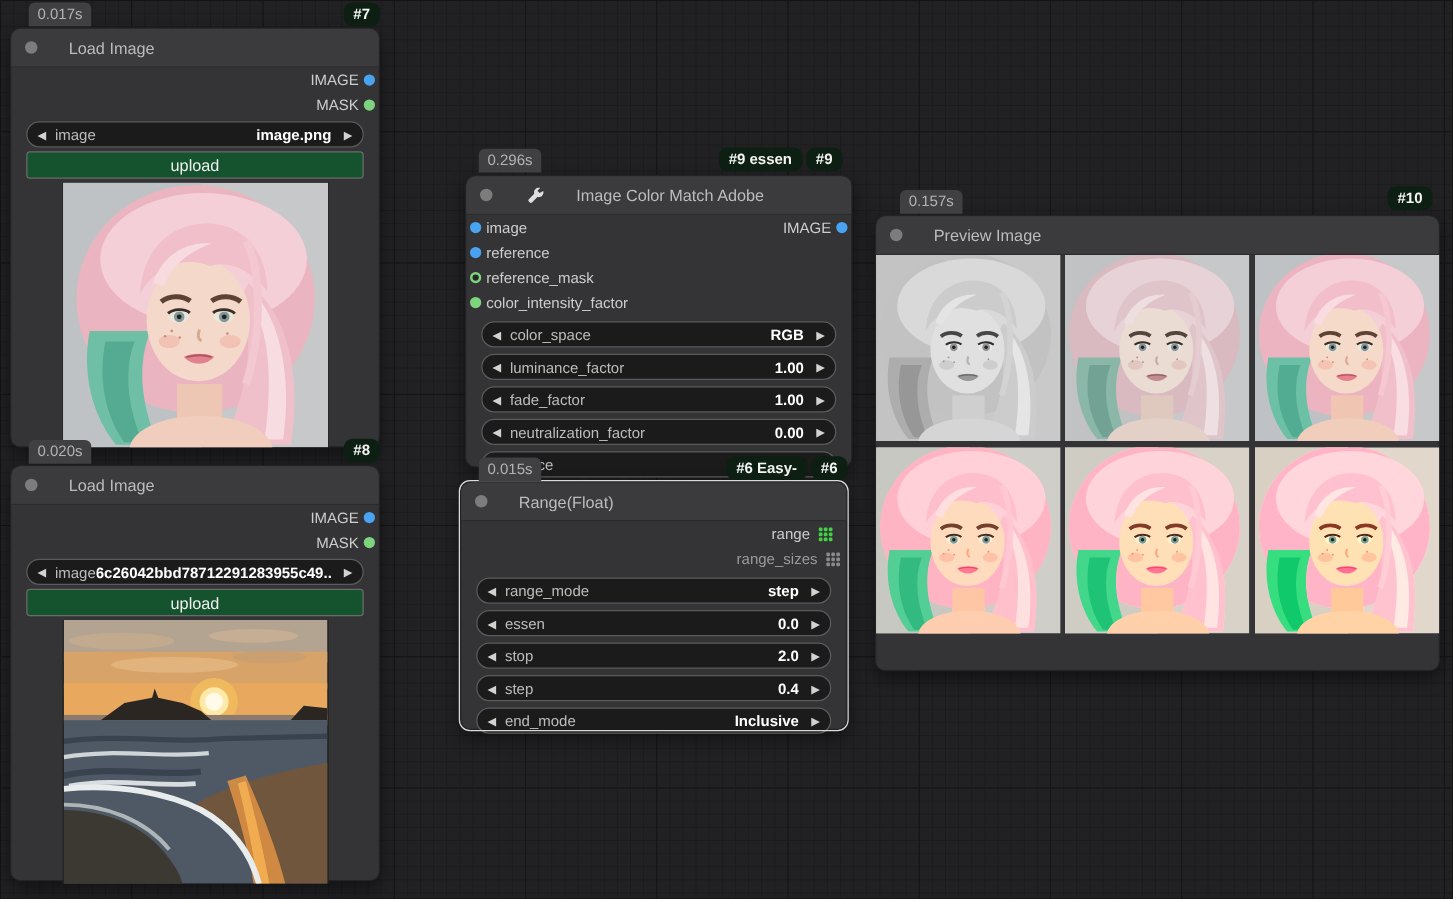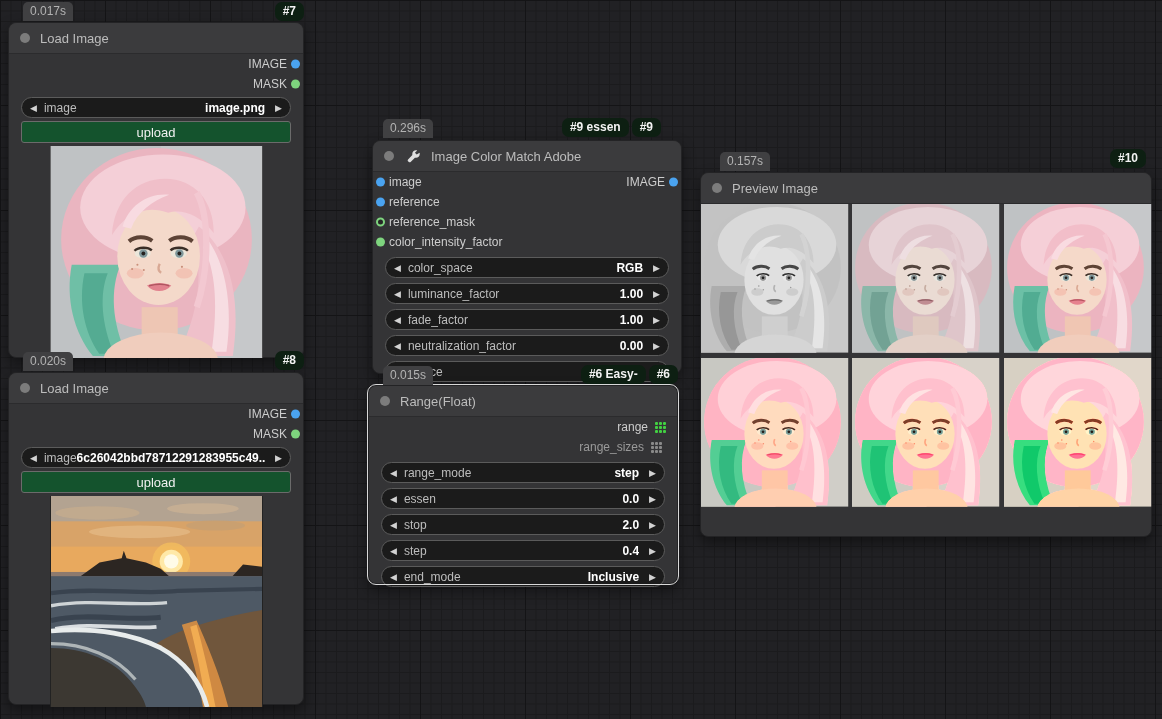--- a/index.html
+++ b/index.html
@@ -11,21 +11,21 @@
       linear-gradient(#141416 1px,transparent 1px),
       linear-gradient(90deg,#141416 1px,transparent 1px),
       linear-gradient(#1b1b1d 1px,transparent 1px),
       linear-gradient(90deg,#1b1b1d 1px,transparent 1px);
     background-size:105px 105px,105px 105px,10.5px 10.5px,10.5px 10.5px;
   }
   .wires{position:absolute;inset:0;z-index:1;pointer-events:none;}
   .node{position:absolute;background:#343436;border:1px solid #232325;border-radius:8px;
         box-shadow:0 6px 14px rgba(0,0,0,.45);z-index:2;box-sizing:border-box;}
   .node.selected{outline:1.5px solid #d9d9d9;}
-  .nhead{height:30px;display:flex;align-items:center;gap:10px;padding:0 11px;
+  .nhead{height:30px;display:flex;align-items:center;gap:25px;padding:0 11px;
          background:#3b3b3d;border-bottom:1px solid #2b2b2d;border-radius:8px 8px 0 0;}
   .cdot{width:10px;height:10px;border-radius:50%;background:#7c7c7c;flex:0 0 auto;}
   .ntitle{color:#bcbcbc;font-size:13px;white-space:nowrap;overflow:hidden;}
   .srow{position:relative;height:20px;display:flex;align-items:center;
         font-size:12px;color:#cdcdcd;padding:0 16px;}
   .srow.out{justify-content:flex-end;}
   .sdot{position:absolute;top:50%;transform:translateY(-50%);width:9px;height:9px;border-radius:50%;}
   .sdot.l{left:3px;} .sdot.r{right:3px;}
   .blue{background:#4aa3f0;} .green{background:#7ed47e;}
   .hollow{width:5px;height:5px;background:#262626;border:2px solid #7ed47e;}
@@ -259,21 +259,21 @@
           <b></b>
           <b></b>
           <b></b>
           <b></b>
           <b></b>
           <b></b>
           <b></b>
           <b></b>
         </span>
     </div>
-    <div class="srow out dim" style="padding-right:15px">
+    <div class="srow out dim" style="padding-right:5px">
       <span>range_sizes</span>
       <span class="gicon gray">
           <b></b>
           <b></b>
           <b></b>
           <b></b>
           <b></b>
           <b></b>
           <b></b>
           <b></b>
@@ -343,21 +343,21 @@
   <div class="badgegrp" style="right:858px;top:2px;">
       <span class="nbadge">#7</span>
     </div>
 
   <div class="tbadge" style="left:2px;top:352px;">0.020s</div>
   <div class="badgegrp" style="right:858px;top:351px;">
       <span class="nbadge">#8</span>
     </div>
 
   <div class="tbadge" style="left:362px;top:119px;">0.296s</div>
-  <div class="badgegrp" style="right:501px;top:118px;">
+  <div class="badgegrp" style="right:488px;top:118px;">
     <span class="nbadge">#9 essen</span>
     <span class="nbadge">#9</span>
   </div>
 
   <div class="tbadge" style="left:362px;top:366px;">0.015s</div>
   <div class="badgegrp" style="right:484px;top:365px;">
     <span class="nbadge">#6 Easy-</span>
     <span class="nbadge">#6</span>
   </div>
 

